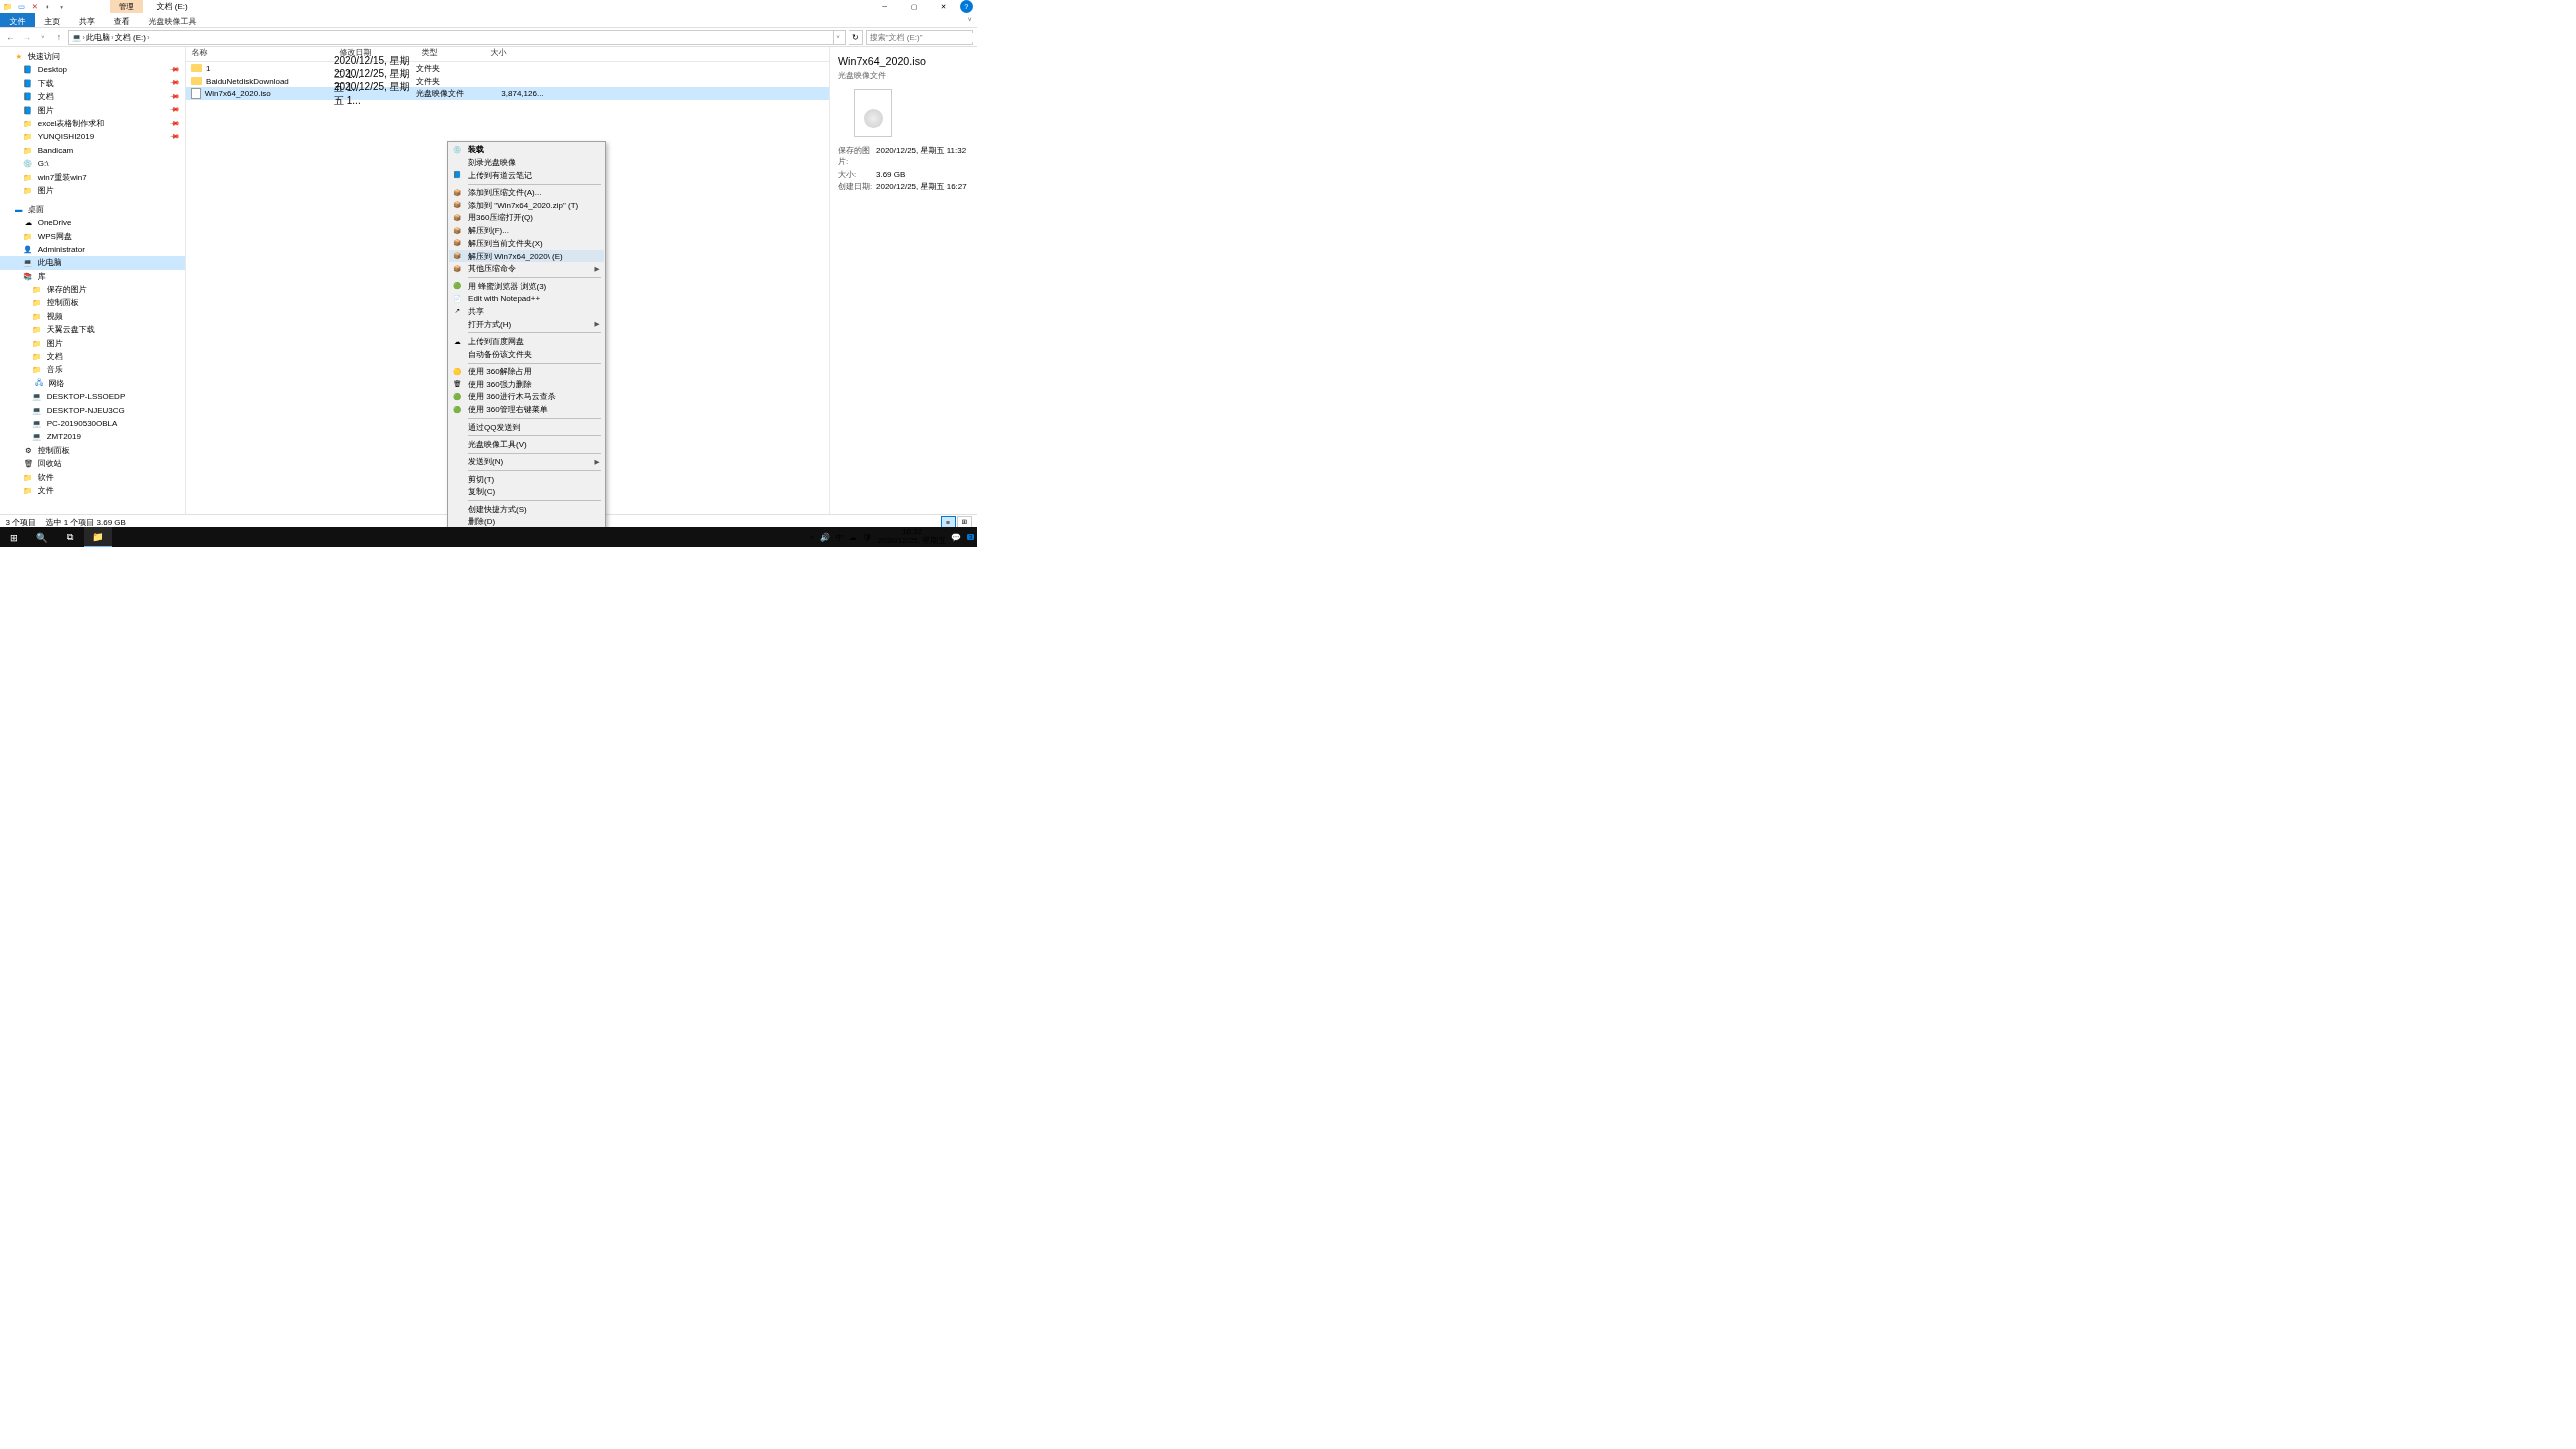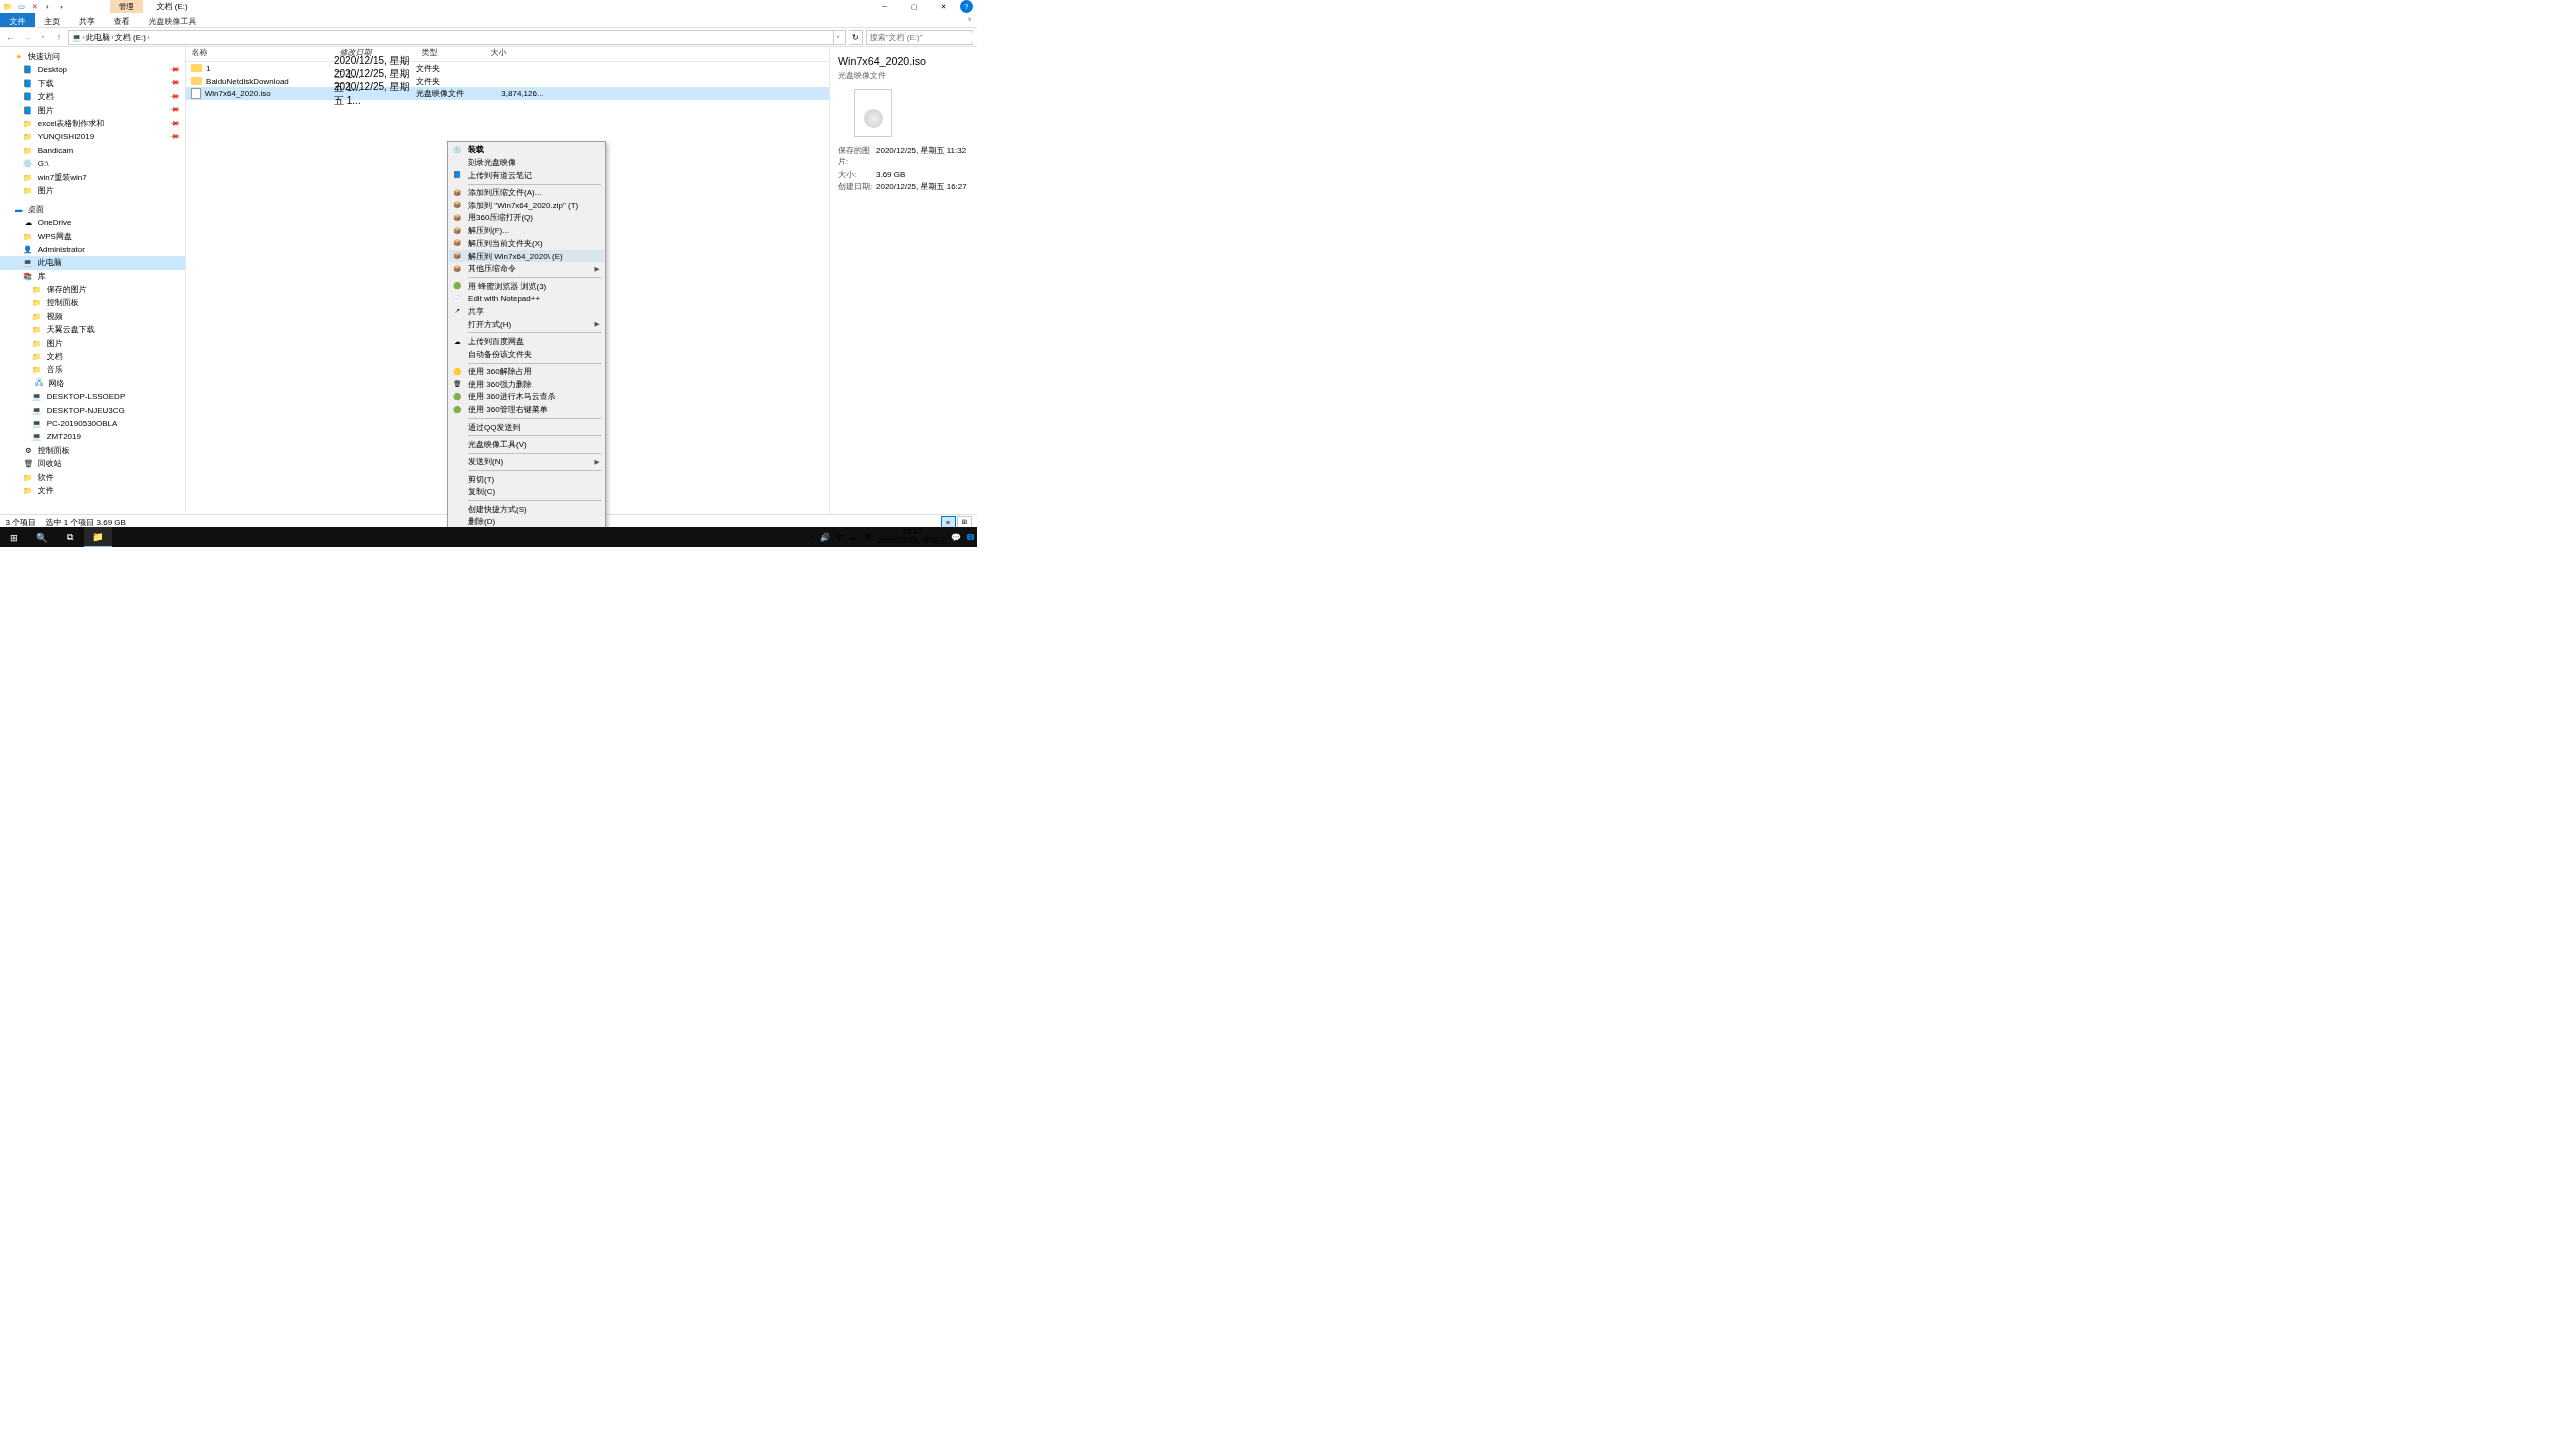--- a/index.html
+++ b/index.html
@@ -31,21 +31,21 @@
 .tree-item.l2{padding-left:23px;}
 .tree-item.sel{background:#cce8ff;}
 .tree-icon{width:10.7px;height:9.4px;display:flex;align-items:center;justify-content:center;font-size:7.4px;}
 .pin{margin-left:auto;margin-right:5.4px;color:#888;font-size:6.7px;transform:rotate(45deg);}
 .exp{width:6.7px;font-size:6px;color:#666;}
 .content{flex:1;display:flex;}
 .file-list{flex:1;position:relative;}
 .col-headers{display:flex;height:14.8px;border-bottom:0.7px solid #e8e8e8;}
 .col-h{padding:0 5.4px;font-size:8px;color:#333;}
 .col-name{width:148px;}
-.col-date{width:82px;font-style:italic;}
+.col-date{width:82px;}
 .col-type{width:69px;}
 .col-size{width:64px;}
 .file-row{display:flex;height:12.7px;align-items:center;}
 .file-row.sel{background:#cce8ff;}
 .fname{width:148px;display:flex;align-items:center;gap:4px;padding-left:5.4px;}
 .fdate{width:82px;font-size:10px;}
 .ftype{width:69px;font-size:8px;}
 .fsize{width:64px;font-size:8px;text-align:right;padding-right:5.4px;}
 .folder-icon{width:10.7px;height:8px;background:#ffd768;border-radius:0.7px;}
 .iso-icon{width:9.4px;height:10.7px;background:#fff;border:0.7px solid #999;position:relative;}

